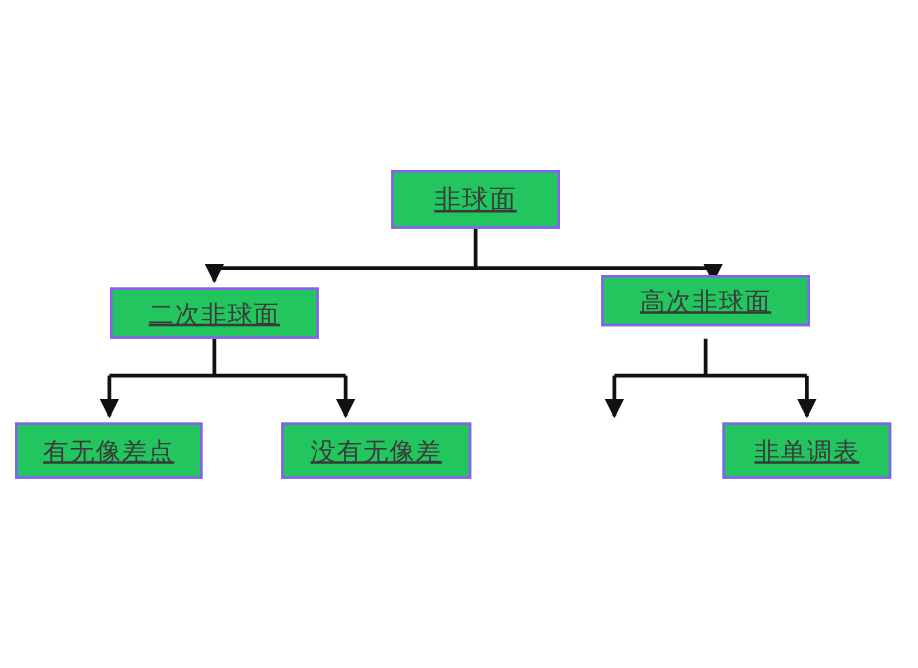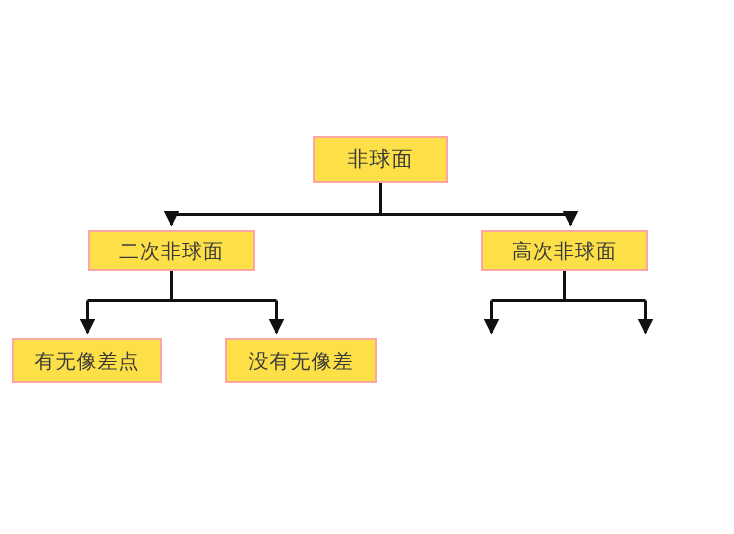--- a/index.html
+++ b/index.html
@@ -18,29 +18,30 @@
   #edges {
     position: absolute;
     left: 0;
     top: 0;
     width: 734px;
     height: 534px;
   }
   .node {
     position: absolute;
     box-sizing: border-box;
-    background: #fde047;
-    border: 2px solid #fca5a5;
+    background: #22c55e;
+    border: 2px solid #8b5cf6;
     display: flex;
     align-items: center;
     justify-content: center;
     color: #3a3a3a;
     letter-spacing: 1px;
     white-space: nowrap;
     z-index: 2;
+    text-decoration: underline;
   }
   .node .label {
     display: block;
     line-height: 1;
   }
   
   #node-root {
     left: 313px;
     top: 136px;
     width: 135px;
@@ -50,21 +51,21 @@
   
   #node-conic {
     left: 88px;
     top: 230px;
     width: 167px;
     height: 41px;
     font-size: 20px;
   }
   #node-higher {
     left: 481px;
-    top: 230px;
+    top: 220px;
     width: 167px;
     height: 41px;
     font-size: 20px;
   }
   
   #node-leaf-1 {
     left: 12px;
     top: 338px;
     width: 150px;
     height: 45px;
@@ -138,14 +139,17 @@
 
   <div class="node" id="node-leaf-1">
     <span class="label">有无像差点</span>
   </div>
 
   <div class="node" id="node-leaf-2">
     <span class="label">没有无像差</span>
   </div>
 
 
+  <div class="node" id="node-leaf-4">
+    <span class="label">非单调表</span>
+  </div>
 
 </div>
 
 </body></html>

